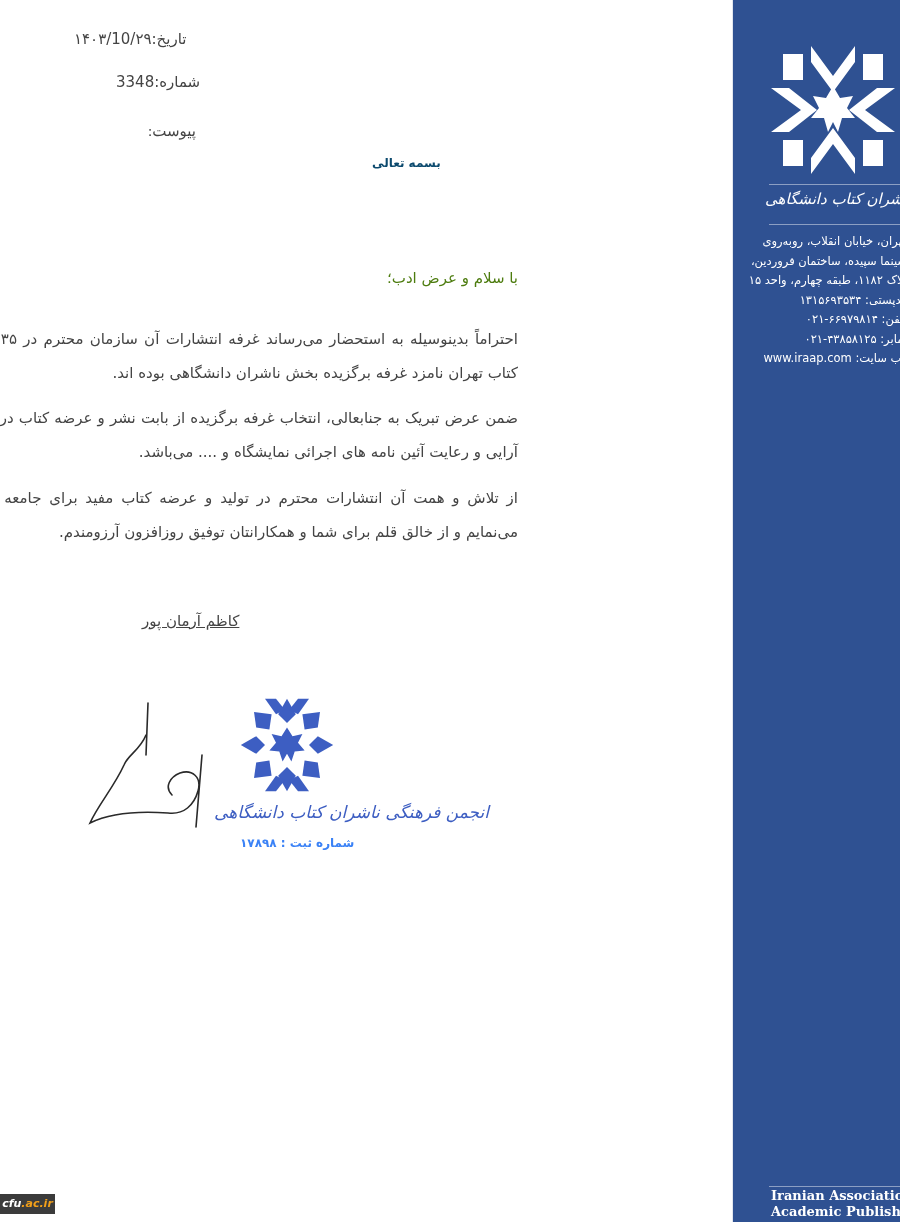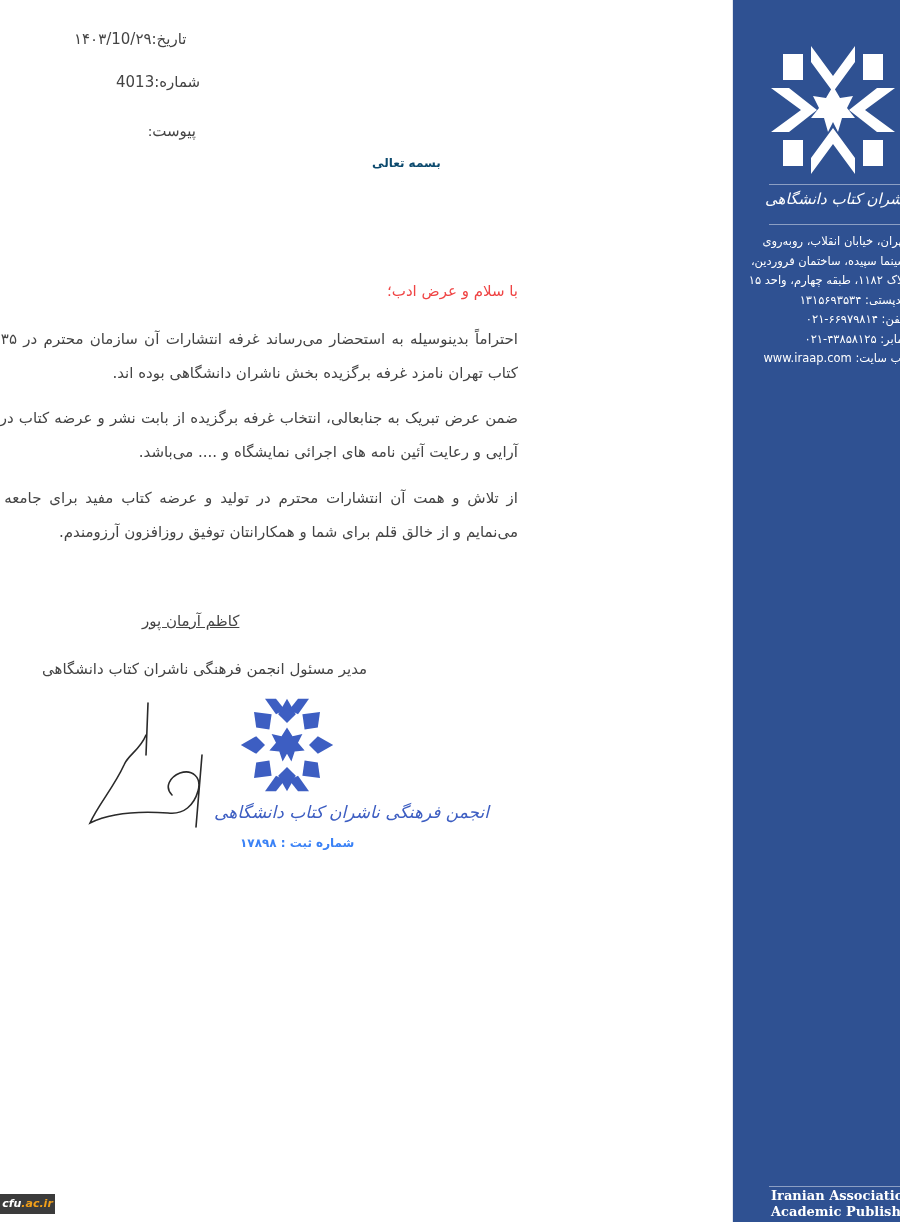--- a/index.html
+++ b/index.html
@@ -13,21 +13,21 @@
     .rtl { direction: rtl; unicode-bidi: embed; }
 
     .meta { position: absolute; right: 705px; font-size: 15px; color: #444; white-space: nowrap; }
     .meta.date { top: 30px; right: auto; left: 74px; }
     .meta.num  { top: 73px; right: auto; left: 116px; }
     .meta.att  { top: 122px; right: auto; left: 148px; font-family: Liberation Serif, serif; }
 
     .bismillah { position: absolute; left: 372px; top: 156px; font-size: 12px; font-weight: bold; color: #0c4a6e; }
     .addr1 { position: absolute; right: 214px; top: 204px; font-size: 19px; font-weight: bold; color: #2d2d2d; }
     .addr2 { position: absolute; right: 214px; top: 243px; font-size: 19px; font-weight: bold; color: #2d2d2d; }
-    .greet { position: absolute; right: 214px; top: 282px; font-size: 15px; color: #ef4444; }
+    .greet { position: absolute; right: 214px; top: 269px; font-size: 15px; color: #4d7c0f; }
 
     .para { position: absolute; right: 214px; width: 680px; font-size: 15px; line-height: 34px; color: #444; text-align: justify; }
     .para1 { top: 322px; }
     .para2 { top: 401px; }
     .para3 { top: 481px; }
 
     .signer { position: absolute; left: 142px; top: 612px; font-size: 15px; color: #444; text-decoration: underline; }
     .signer-title { position: absolute; left: 42px; top: 660px; font-size: 15px; color: #444; }
 
     .signature { position: absolute; left: 80px; top: 695px; width: 140px; height: 140px; }
@@ -54,35 +54,34 @@
   </style>
 </head>
 <body>
 
 <div class="page">
 
   <div class="meta date rtl">
     <span>تاریخ:</span><span>۱۴۰۳/10/۲۹</span>
   </div>
   <div class="meta num rtl">
-    <span>شماره:</span><span>4013</span>
+    <span>شماره:</span><span>3348</span>
   </div>
   <div class="meta att rtl">
     <span>پیوست:</span>
   </div>
 
   <div class="bismillah rtl">بسمه تعالی</div>
   <div class="greet rtl">با سلام و عرض ادب؛</div>
 
   <div class="para para1 rtl">احتراماً بدینوسیله به استحضار می‌رساند غرفه انتشارات آن سازمان محترم در ۳۵امین نمایشگاه بین المللی کتاب تهران نامزد غرفه برگزیده بخش ناشران دانشگاهی بوده اند.</div>
   <div class="para para2 rtl">ضمن عرض تبریک به جنابعالی، انتخاب غرفه برگزیده از بابت نشر و عرضه کتاب در سال ۱۴۰۲ و ۱۴۰۳، غرفه آرایی و رعایت آئین نامه های اجرائی نمایشگاه و .... می‌باشد.</div>
   <div class="para para3 rtl">از تلاش و همت آن انتشارات محترم در تولید و عرضه کتاب مفید برای جامعه دانشگاهی تقدیر و تشکر می‌نمایم و از خالق قلم برای شما و همکارانتان توفیق روزافزون آرزومندم.</div>
 
   <div class="signer rtl">کاظم آرمان پور</div>
-  <div class="signer-title rtl">مدیر مسئول انجمن فرهنگی ناشران کتاب دانشگاهی</div>
 
   <svg class="signature" viewBox="0 0 140 140">
     <path d="M68 8 L66 60 M66 40 C60 55 48 60 44 70 C34 92 18 110 10 128 C30 118 60 116 88 118 C104 120 114 110 118 96 C122 82 112 74 100 78 C90 82 84 92 92 100 M122 60 L116 132" fill="none" stroke="#2a2a2a" stroke-width="1.6" stroke-linecap="round"></path>
   </svg>
 
   <div class="stamp">
     <svg class="stamp-star" viewBox="0 0 100 100">
       <g fill="#3d5ec2">
         <polygon points="50,8 58,22 50,30 42,22"></polygon>
         <polygon points="50,92 58,78 50,70 42,78"></polygon>

